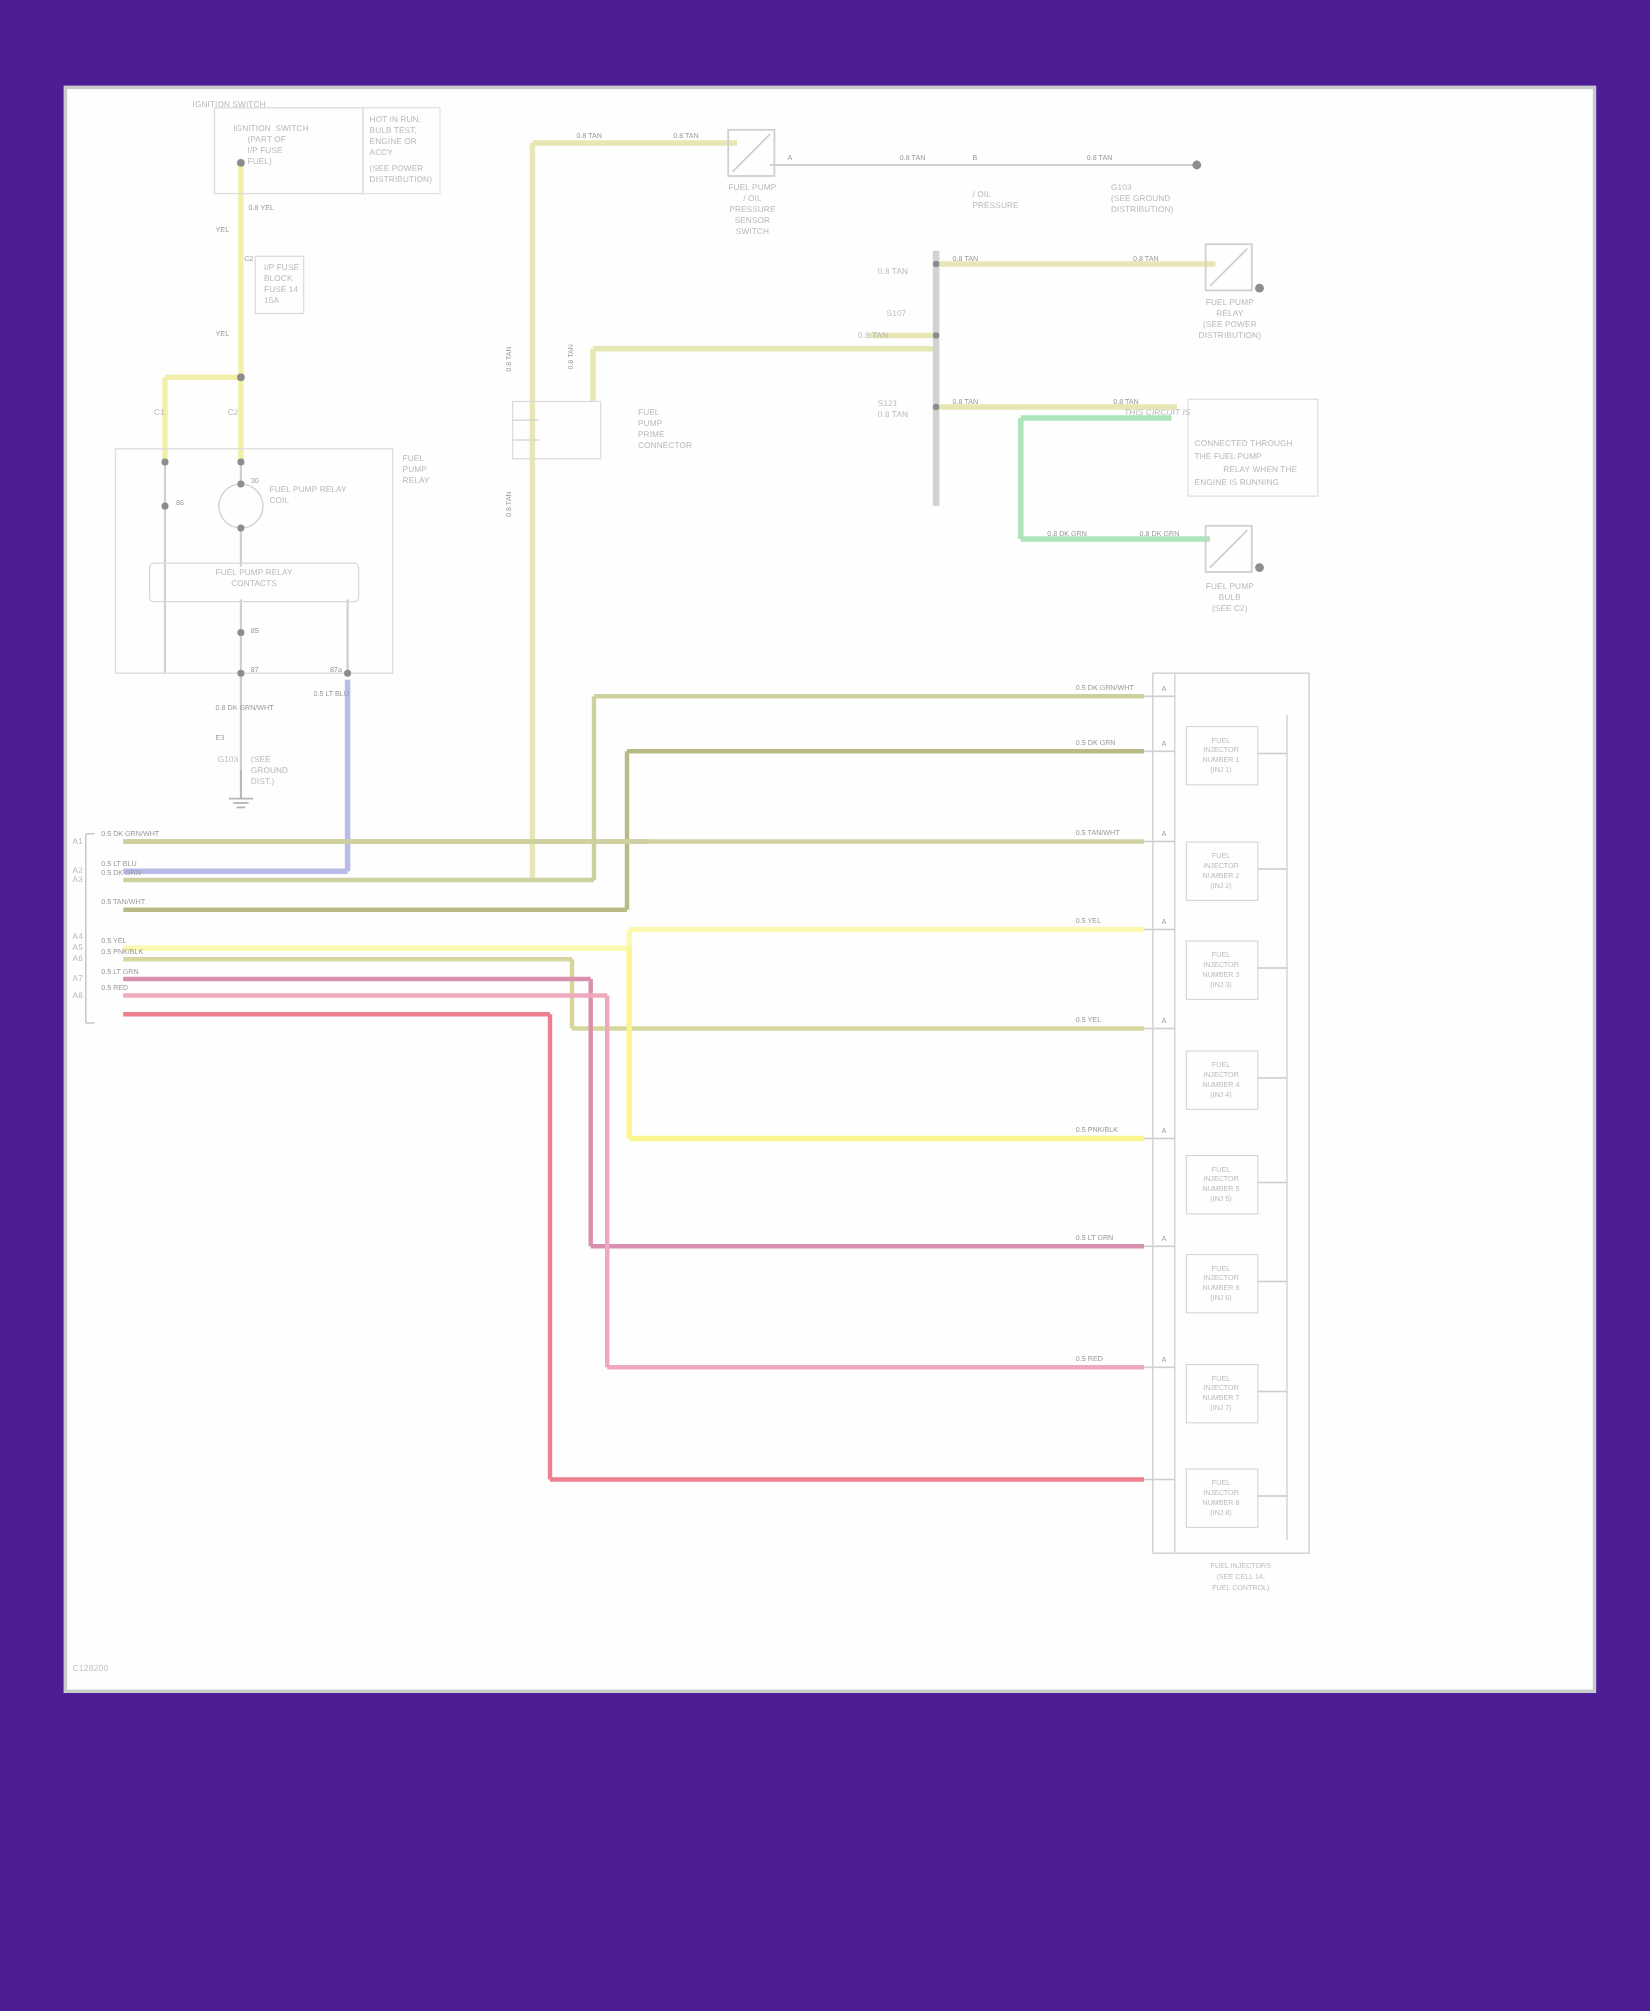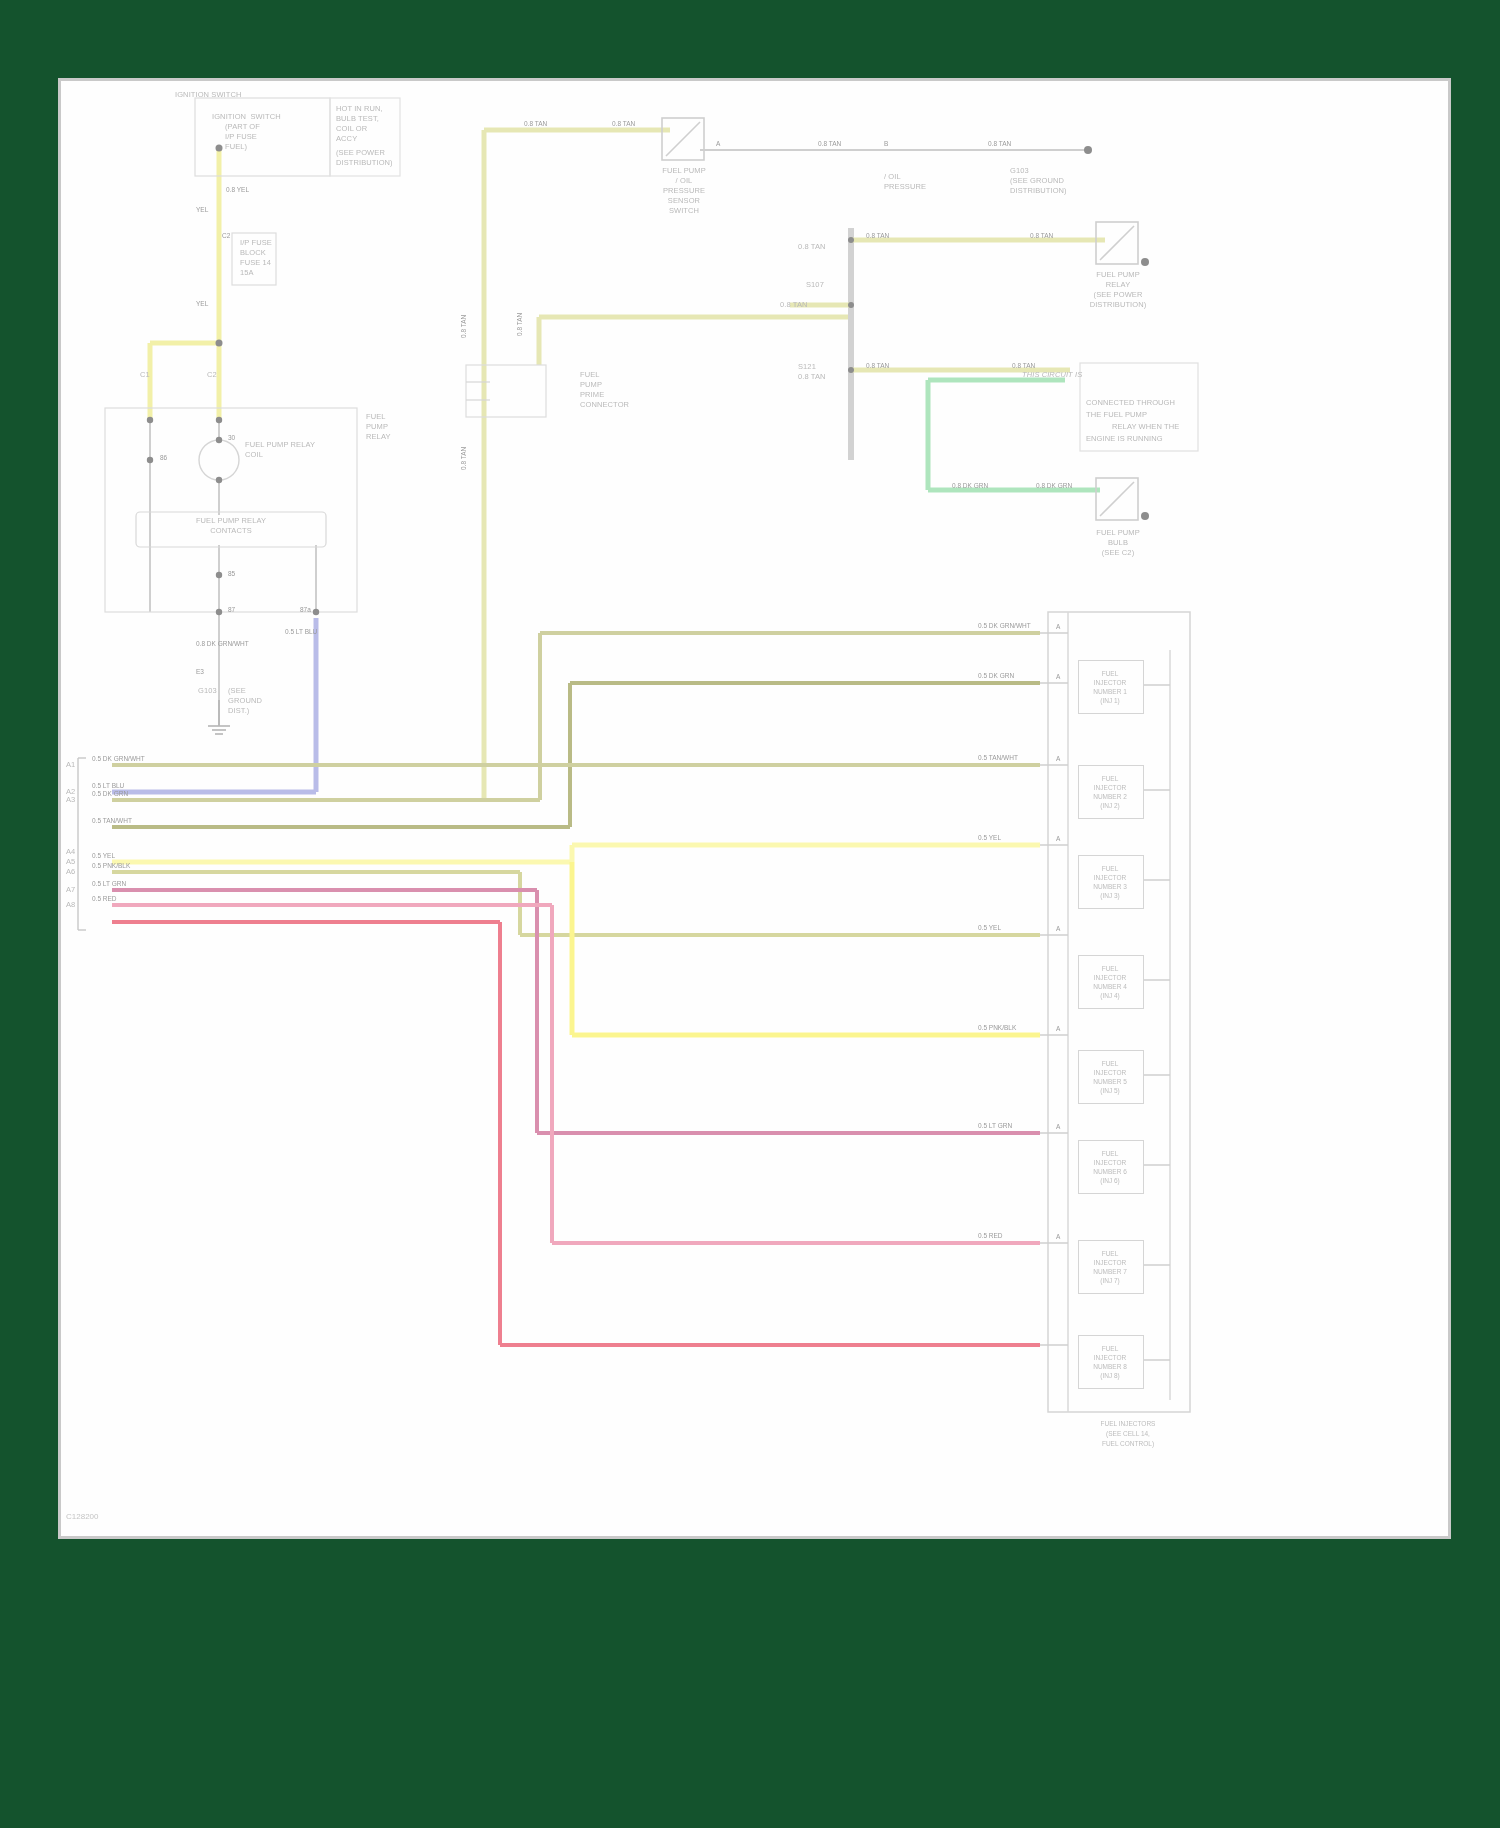--- a/index.html
+++ b/index.html
@@ -1,17 +1,17 @@
 <!DOCTYPE html>
 <html><head>
 <meta charset="utf-8">
 <style>
   html,body{margin:0;padding:0;background:#ffffff;}
   body{font-family:"Liberation Sans",sans-serif;}
-  #page{position:relative;width:1500px;height:1828px;background:#14532d;overflow:hidden;}
+  #page{position:relative;width:1500px;height:1828px;background:#4c1d95;overflow:hidden;}
   #sheet{position:absolute;left:58px;top:78px;width:1387px;height:1455px;border:3px solid #c9c9c9;background:#fefefe;}
   .lbl{position:absolute;color:#b9b9b9;font-size:7.5px;line-height:9px;letter-spacing:.1px;white-space:pre;}
   .lbl.c{text-align:center;}
   .wirelbl{position:absolute;color:#9a9a9a;font-size:6.5px;line-height:8px;white-space:nowrap;background:rgba(255,255,255,0.0);}
   svg{display:block;overflow:visible;}
   #overlay{position:absolute;left:0;top:0;width:1500px;height:1828px;pointer-events:none;}
   .modbox{position:absolute;border:1px solid #d5d5d5;}
   .modlbl{position:absolute;color:#bcbcbc;font-size:6.5px;line-height:8px;text-align:center;white-space:pre;}
   .footer{position:absolute;color:#c4c4c4;font-size:8px;}
 </style>
@@ -186,21 +186,21 @@
     </g>
   </svg>
 
   <div class="lbl" style="left:175px;top:90px;">IGNITION SWITCH</div>
   <div class="lbl" style="left:212px;top:112px;">IGNITION  SWITCH</div>
   <div class="lbl" style="left:225px;top:122px;">(PART OF</div>
   <div class="lbl" style="left:225px;top:132px;">I/P FUSE</div>
   <div class="lbl" style="left:225px;top:142px;">FUEL)</div>
   <div class="lbl" style="left:336px;top:104px;">HOT IN RUN,</div>
   <div class="lbl" style="left:336px;top:114px;">BULB TEST,</div>
-  <div class="lbl" style="left:336px;top:124px;">COIL OR</div>
+  <div class="lbl" style="left:336px;top:124px;">ENGINE OR</div>
   <div class="lbl" style="left:336px;top:134px;">ACCY</div>
   <div class="lbl" style="left:336px;top:148px;">(SEE POWER</div>
   <div class="lbl" style="left:336px;top:158px;">DISTRIBUTION)</div>
   <div class="wirelbl" style="left:226px;top:186px;">0.8 YEL</div>
   <div class="wirelbl" style="left:196px;top:206px;">YEL</div>
   <div class="wirelbl" style="left:196px;top:300px;">YEL</div>
   <div class="lbl" style="left:240px;top:238px;">I/P FUSE</div>
   <div class="lbl" style="left:240px;top:248px;">BLOCK</div>
   <div class="lbl" style="left:240px;top:258px;">FUSE 14</div>
   <div class="lbl" style="left:240px;top:268px;">15A</div>

